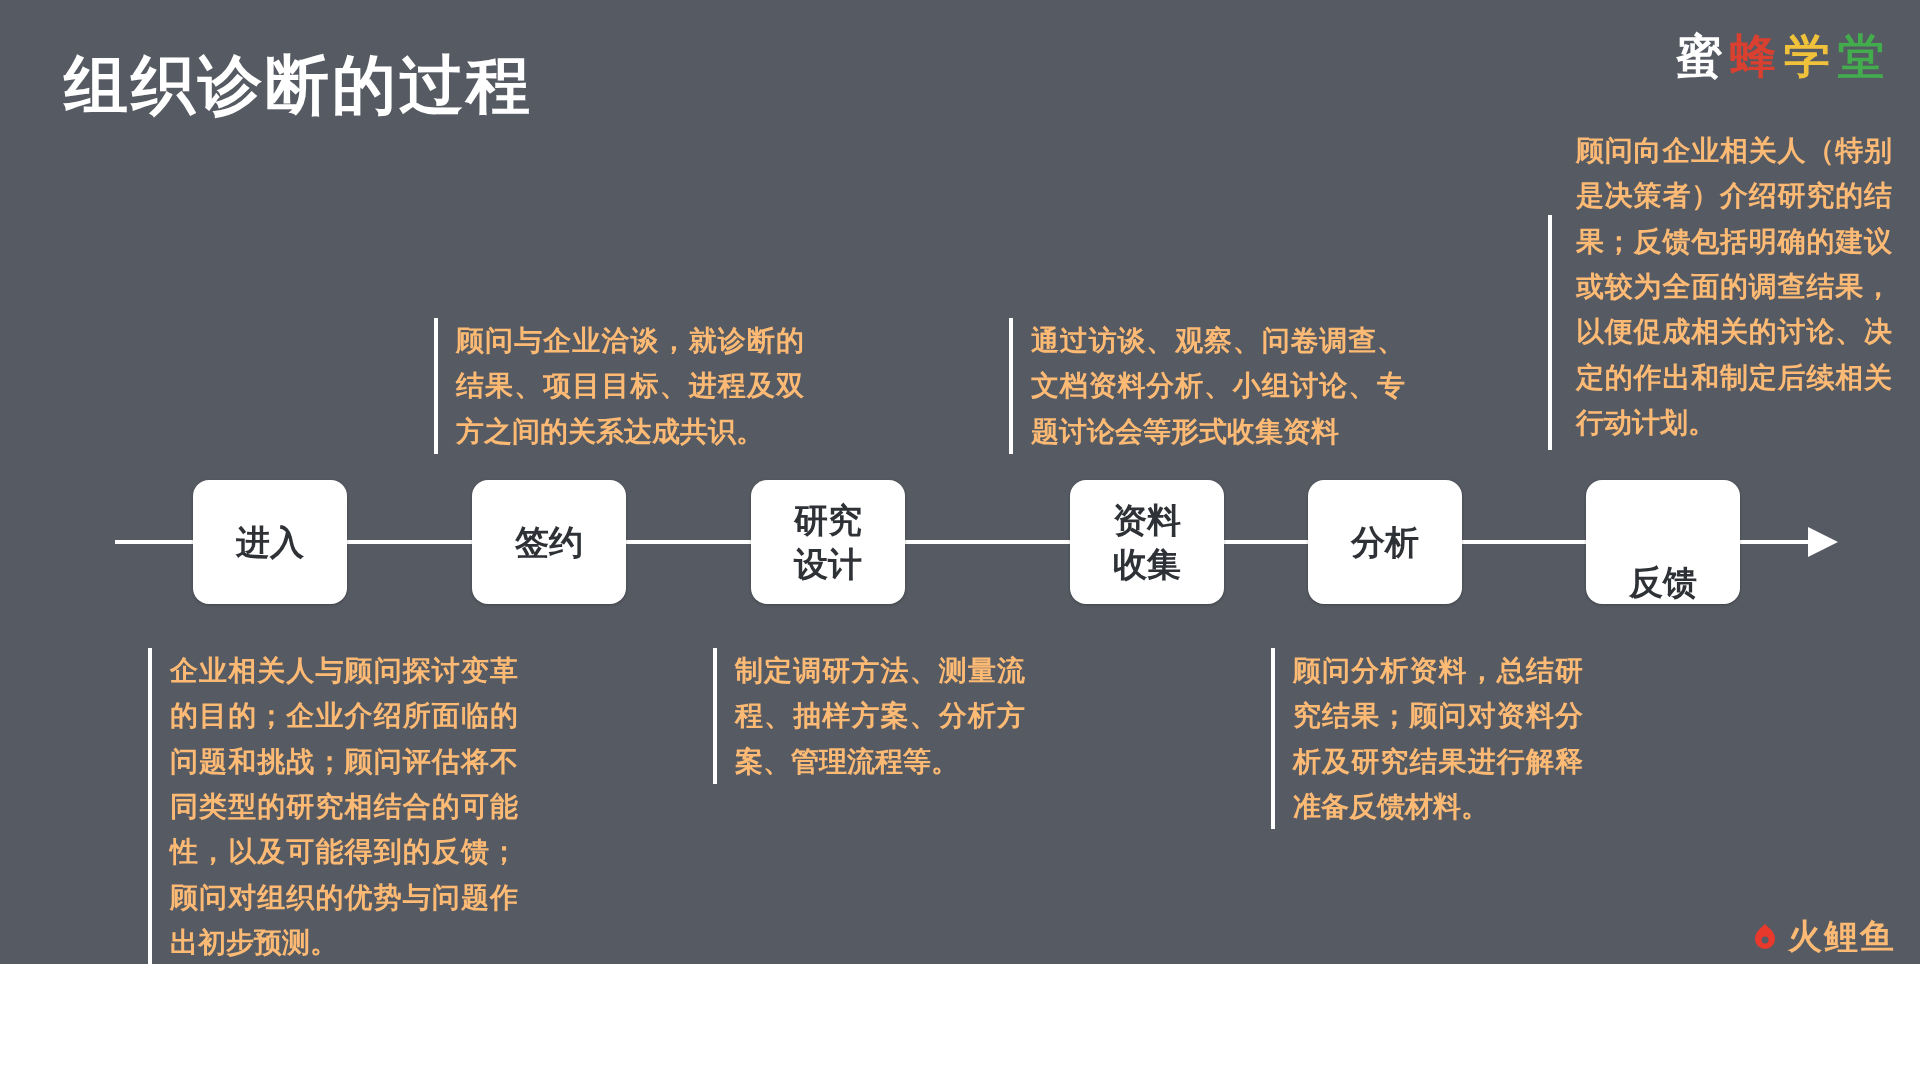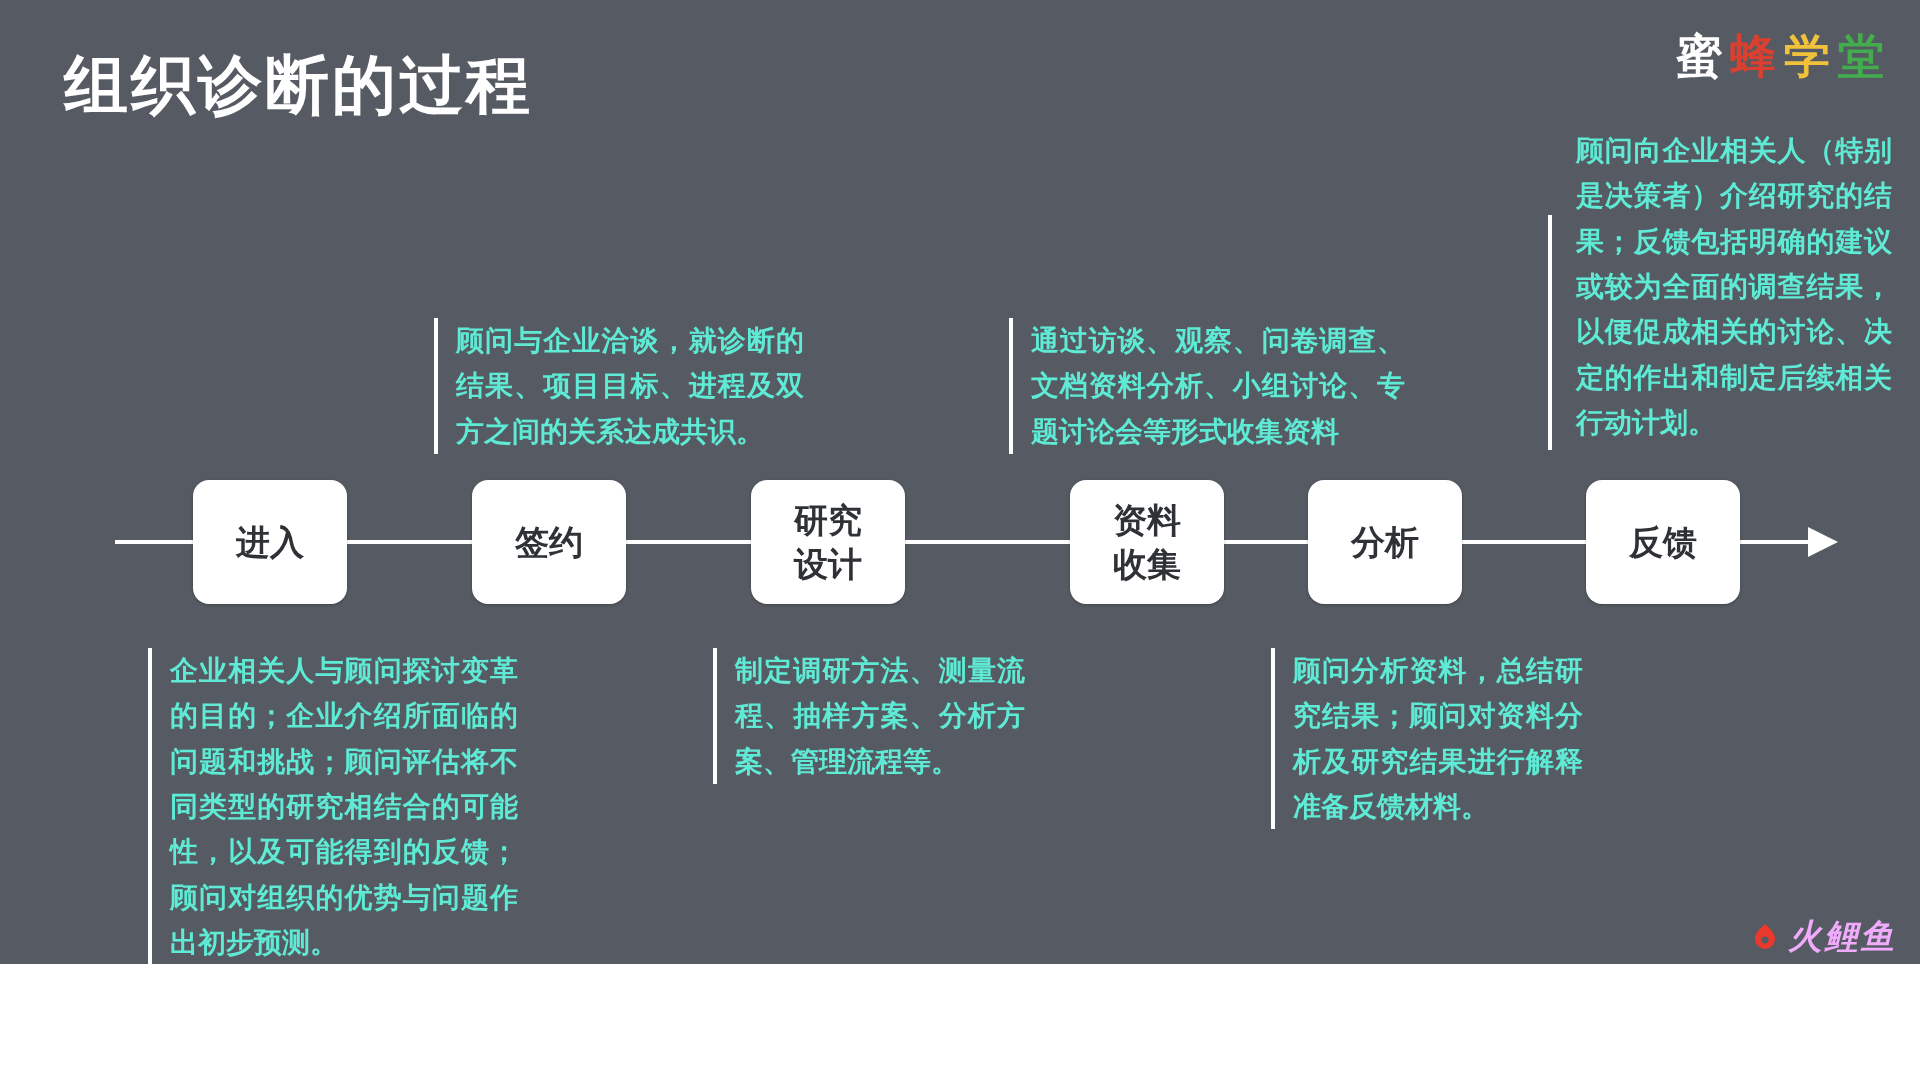--- a/index.html
+++ b/index.html
@@ -19,23 +19,23 @@
 
   .stage { position:absolute; top:480px; width:154px; height:124px; background:#ffffff; border-radius:16px;
            display:flex; align-items:center; justify-content:center; box-shadow:0 1px 3px rgba(0,0,0,0.25); }
   .stage-label { color:#2e3135; font-size:34px; font-weight:600; text-align:center; white-space:pre-line; line-height:1.3; }
 
   .stage-enter    { left:193px; }
   .stage-sign     { left:472px; }
   .stage-design   { left:751px; }
   .stage-collect  { left:1030px;margin-left:40px; }
   .stage-analysis { left:1308px; }
-  .stage-feedback { left:1586px; }
+  .stage-feedback { left:1586px;align-items:flex-end; }
 
-  .note { position:absolute; color:#5eead4; font-size:28px; font-weight:600; line-height:1.62;
+  .note { position:absolute; color:#fdba74; font-size:28px; font-weight:600; line-height:1.62;
           border-left:4px solid #ffffff; padding-left:18px; text-align:justify; }
 
   .note-sign     { left:434px;  top:318px; width:370px; }
   .note-collect  { left:993px;  top:318px; width:396px;margin-left:16px; }
   .note-enter    { left:148px;  top:648px; width:370px; }
   .note-design   { left:713px;  top:648px; width:312px; }
   .note-analysis { left:1271px; top:648px; width:312px; }
 
   .note-feedback { left:1576px; top:128px; width:316px; border-left:none; padding-left:0; }
   .vbar-feedback { position:absolute; left:1548px; top:215px; width:4px; height:235px; background:#ffffff; }
@@ -89,16 +89,16 @@
   <div class="note note-design">制定调研方法、测量流程、抽样方案、分析方案、管理流程等。</div>
   <div class="note note-analysis">顾问分析资料，总结研究结果；顾问对资料分析及研究结果进行解释准备反馈材料。</div>
 
   <div class="watermark">
     <span class="watermark-icon">
       <svg width="30" height="30" viewBox="0 0 30 30">
         <path d="M15 2 C20 7 25 10 25 17 A10 10 0 0 1 5 17 C5 10 10 7 15 2 Z" fill="#e8392c"></path>
         <circle cx="15" cy="18" r="3.5" fill="#565a62"></circle>
       </svg>
     </span>
-    <span class="watermark-text" style="color: #f0abfc; font-style: italic;">火鲤鱼</span>
+    <span class="watermark-text" style="color: #fdba74;">火鲤鱼</span>
   </div>
 
 </div>
 
 </body></html>

